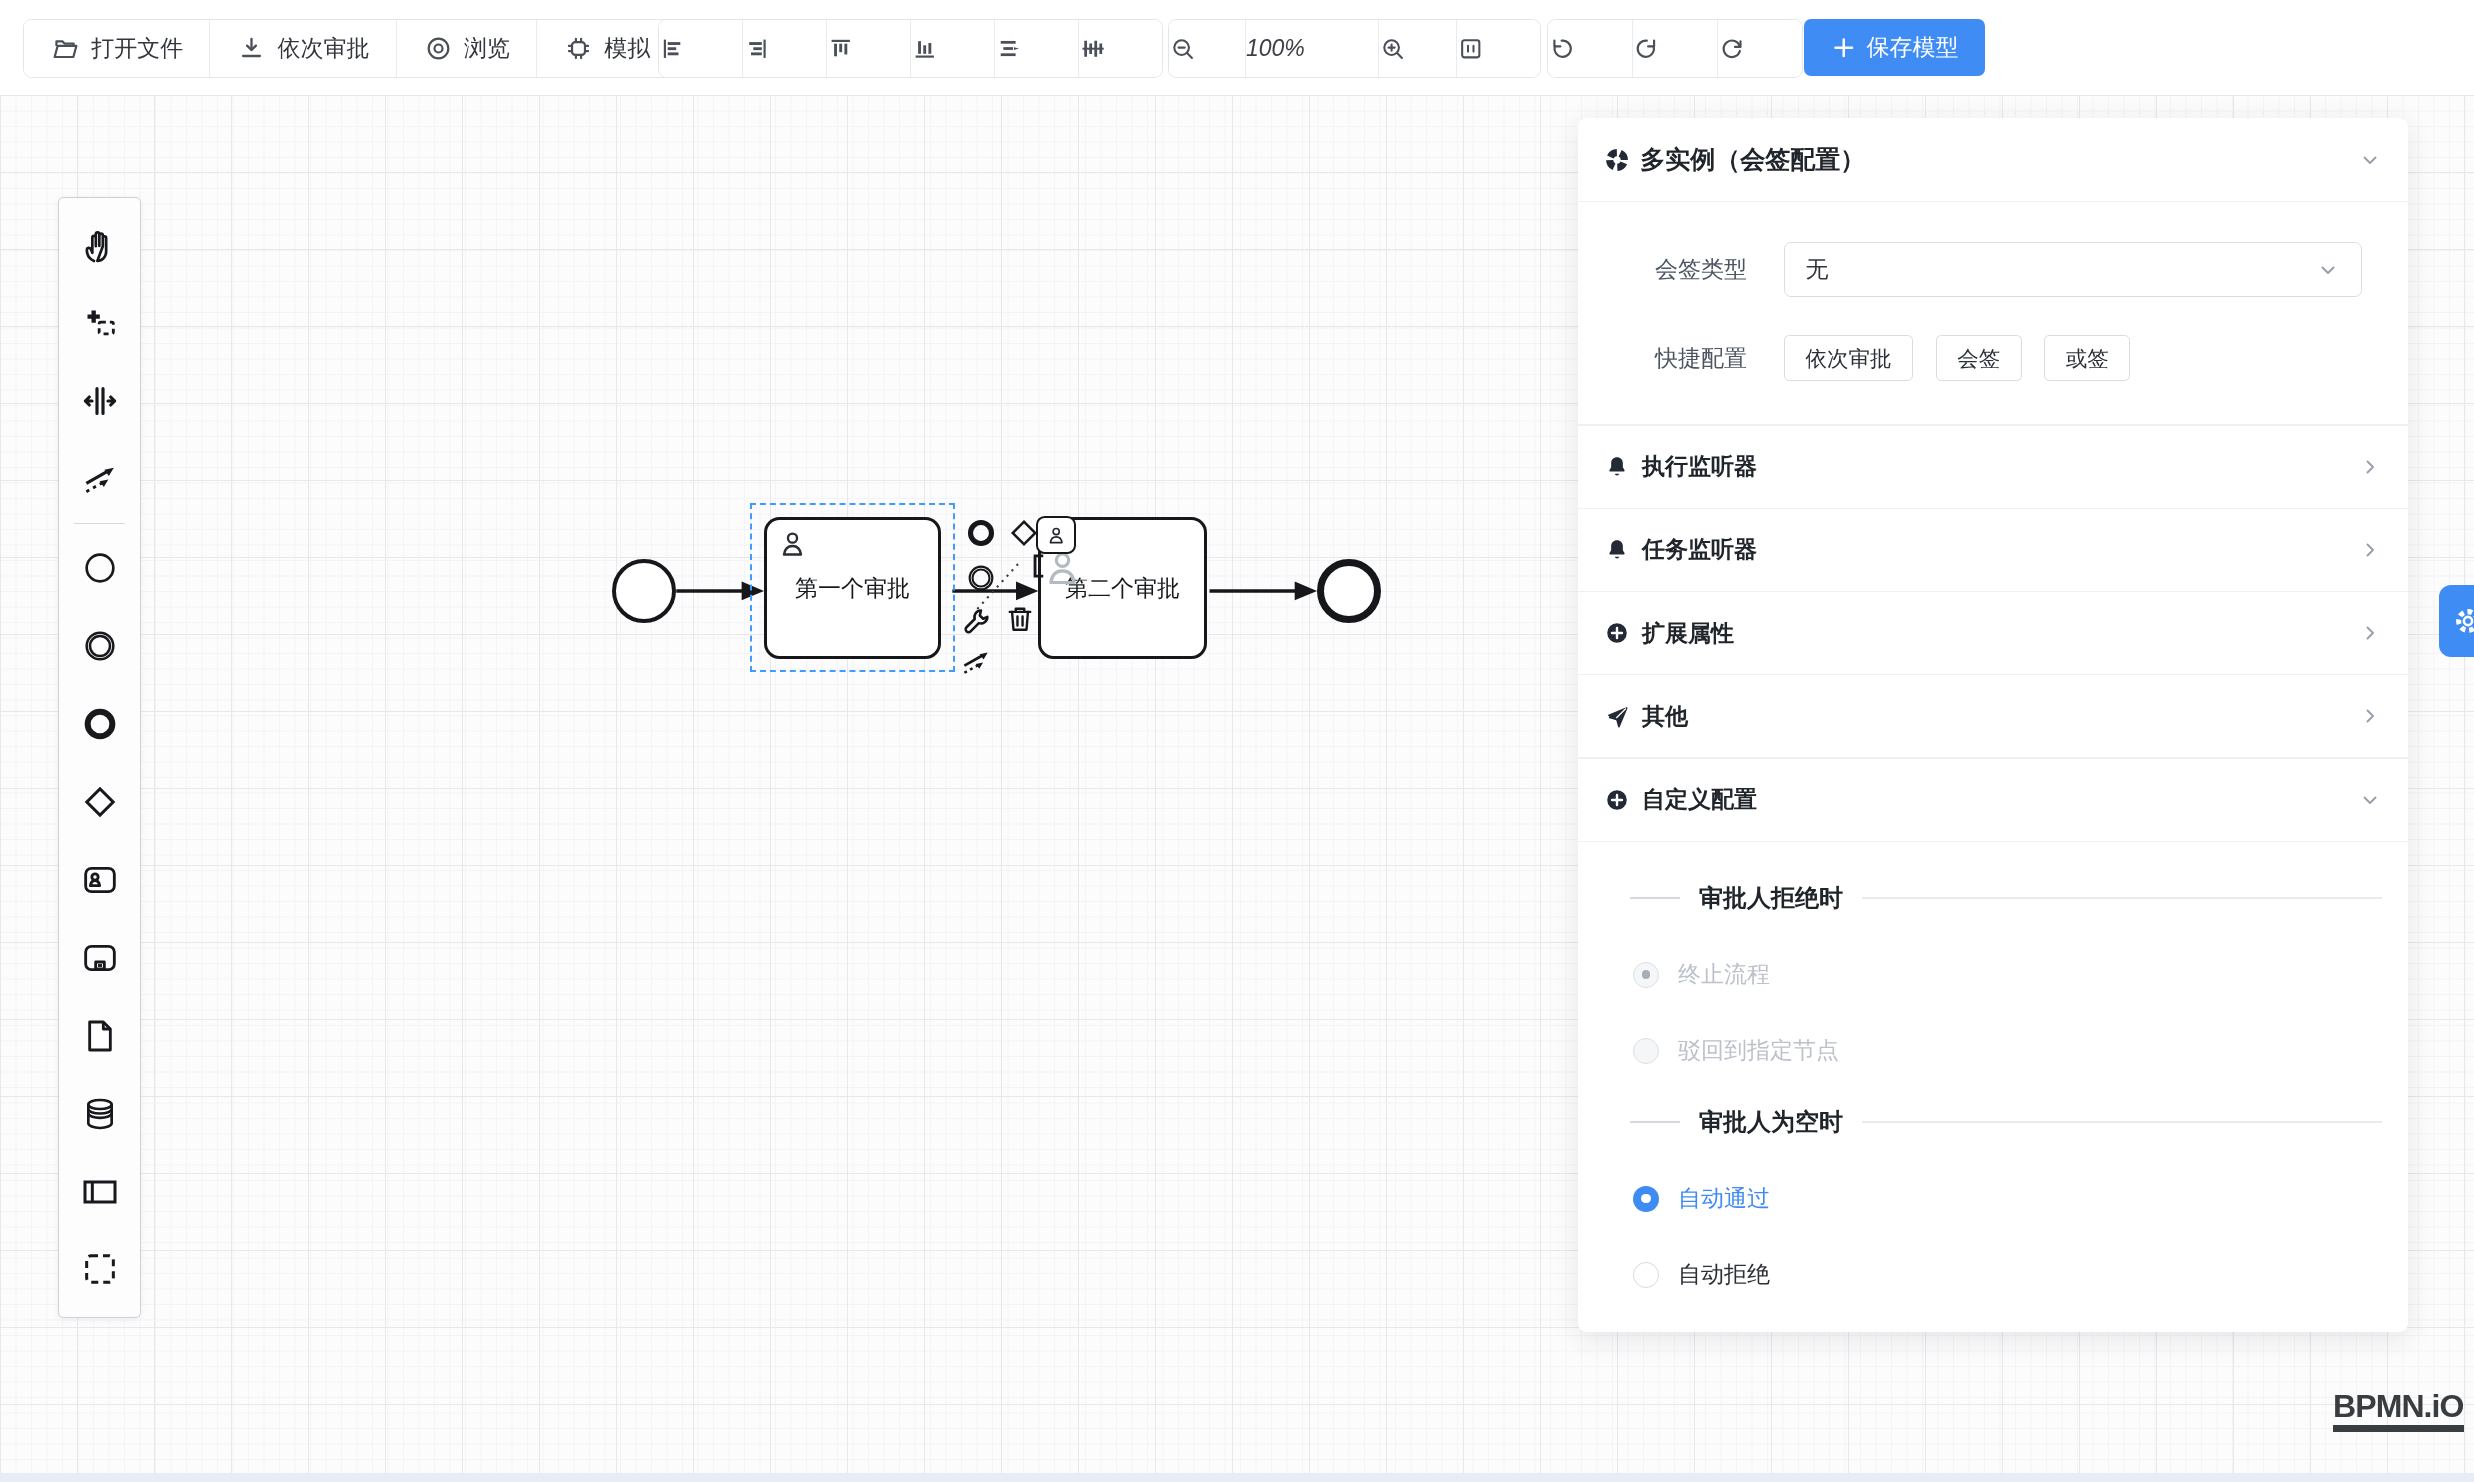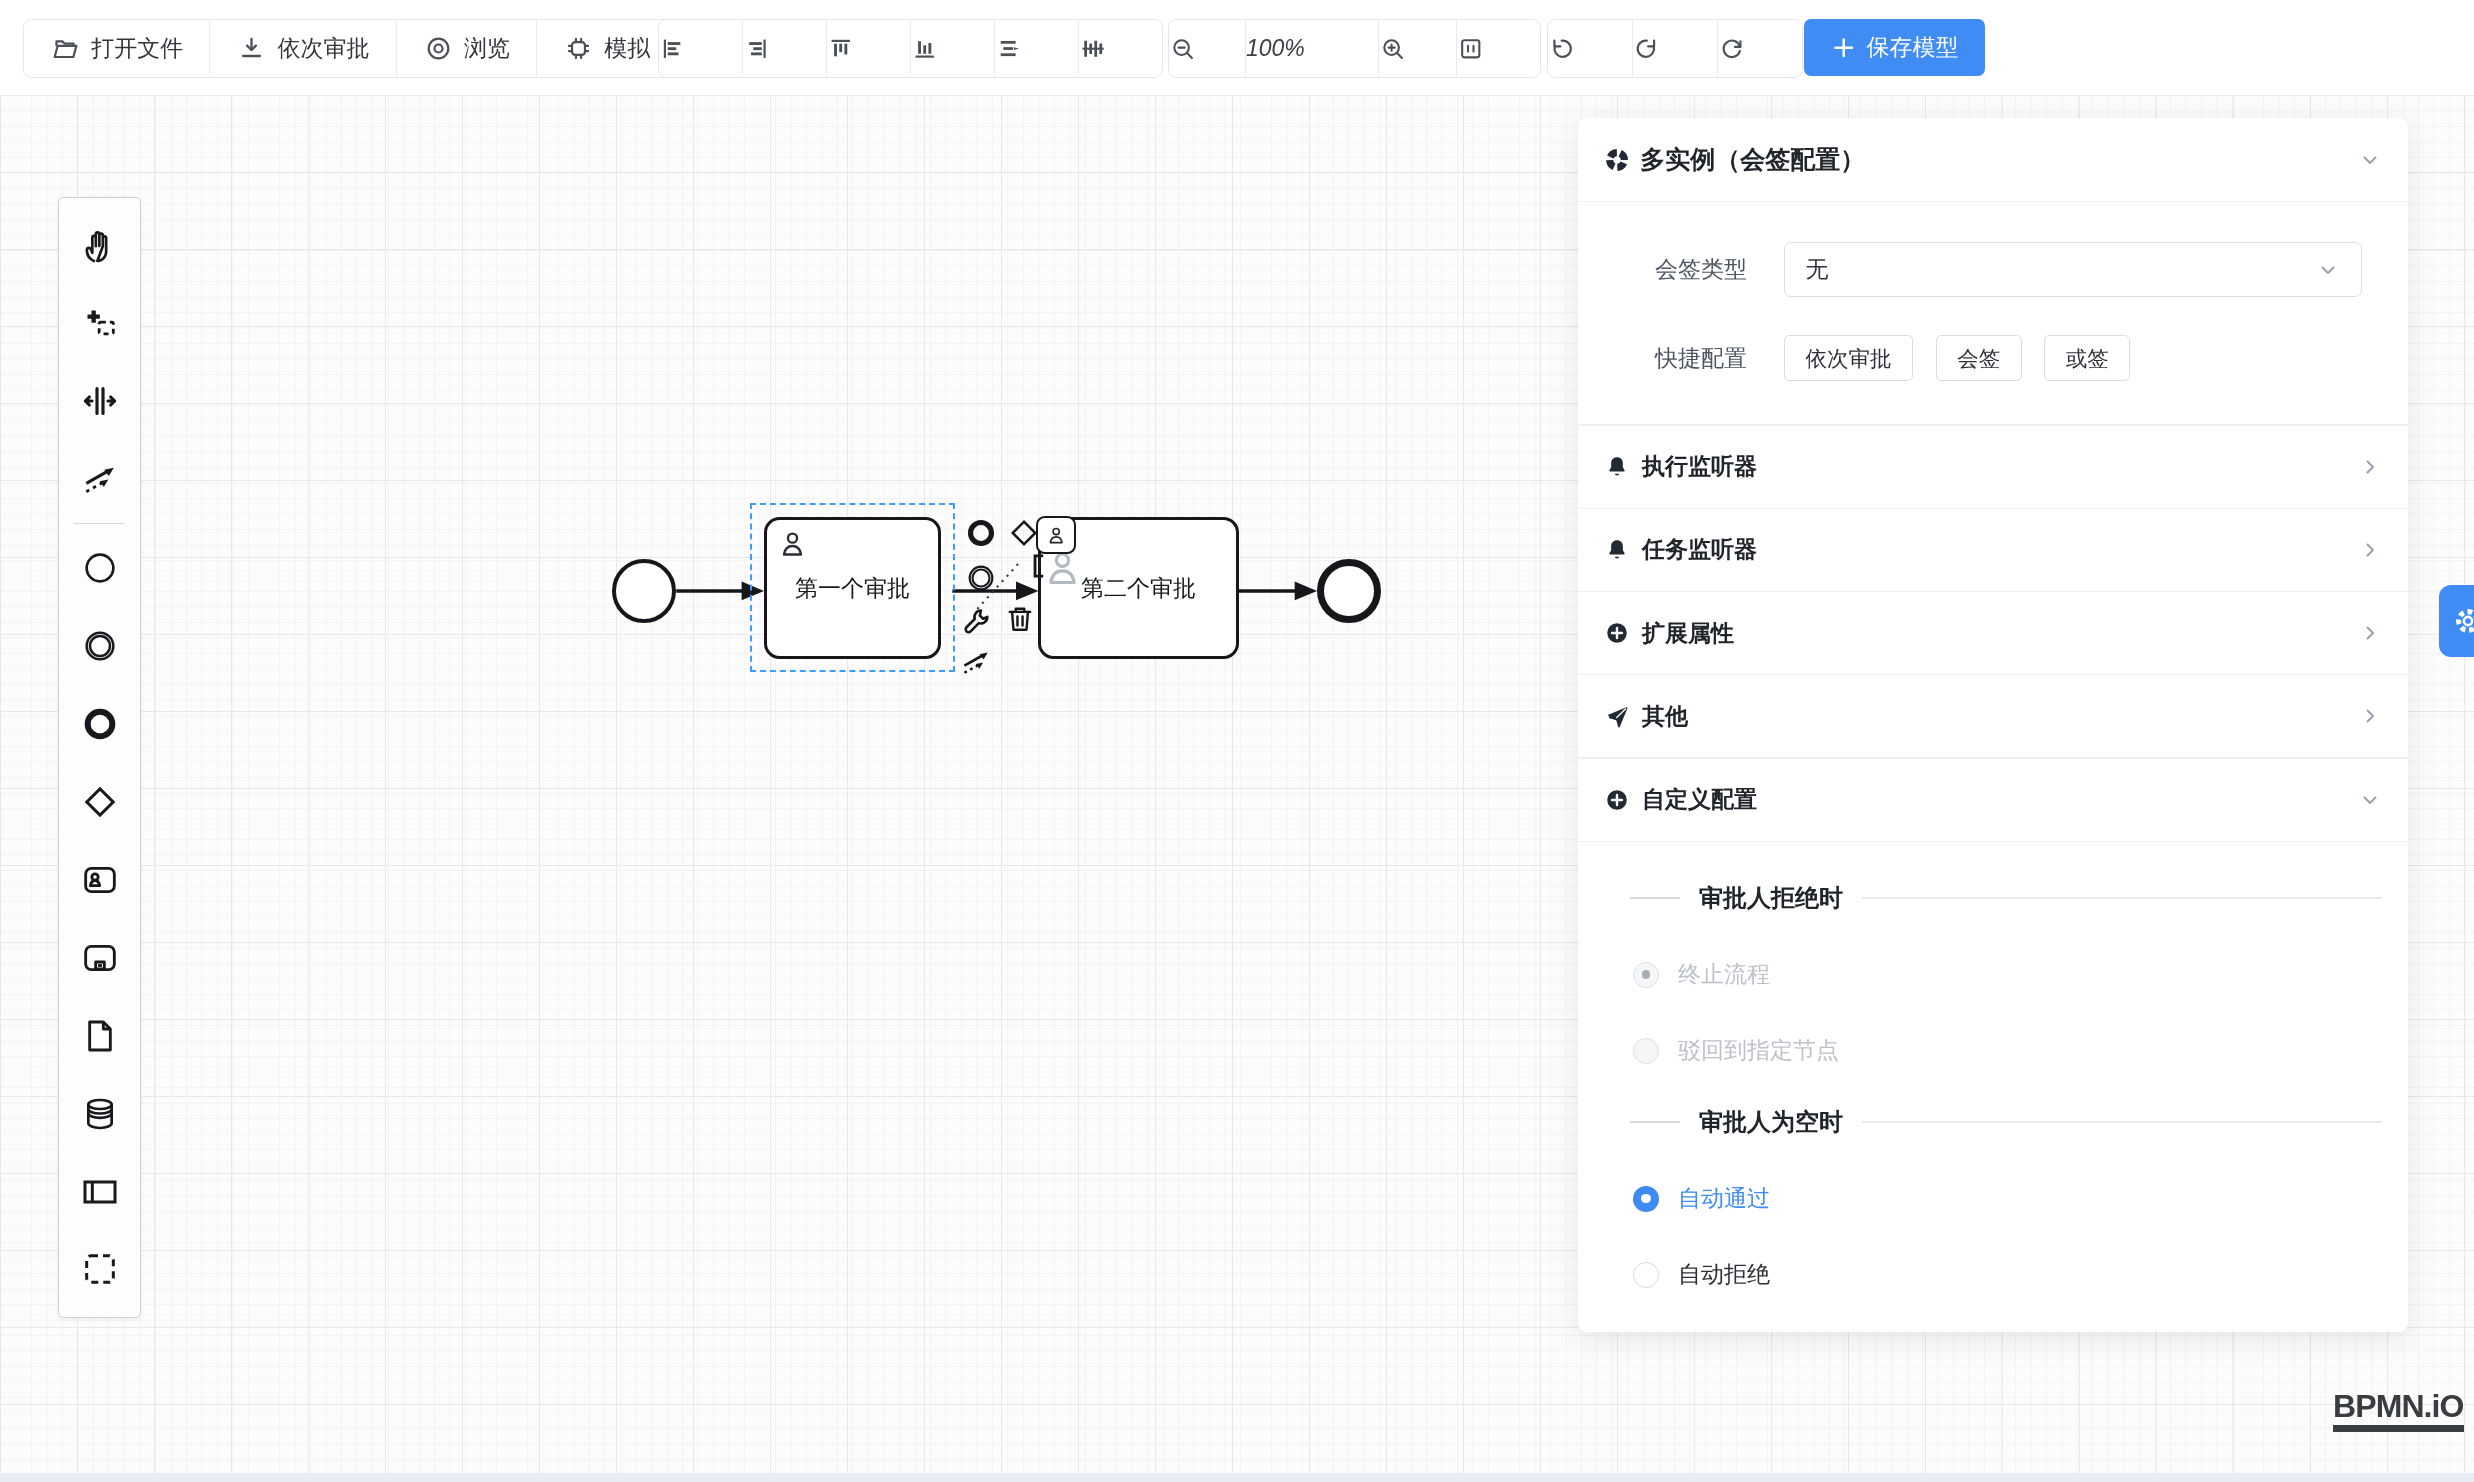--- a/index.html
+++ b/index.html
@@ -361,21 +361,21 @@
 
   <div class="badge">
     <svg class="ic" viewBox="0 0 24 24">
         <use href="#sym-person"></use>
       </svg>
   </div>
   <svg class="ghost-person" viewBox="0 0 24 24">
       <use href="#sym-person"></use>
     </svg>
 
-  <div class="task" style="left:1038px;top:517px;width:201px;text-align:right;">
+  <div class="task" style="left:1038px;top:517px;width:169px;text-align:right;">
     <div class="task-label">第二个审批</div>
   </div>
 
   <div class="evt" style="left:1317px;top:559px;width:64px;height:64px;border:7.7px solid #15171a;"></div>
 
   <div class="toolbar">
     <div class="tb-group" style="left:23px;">
       <div class="tb-cell">
         <svg class="ic ic28" viewBox="0 0 24 24">
             <use href="#sym-folder"></use>

